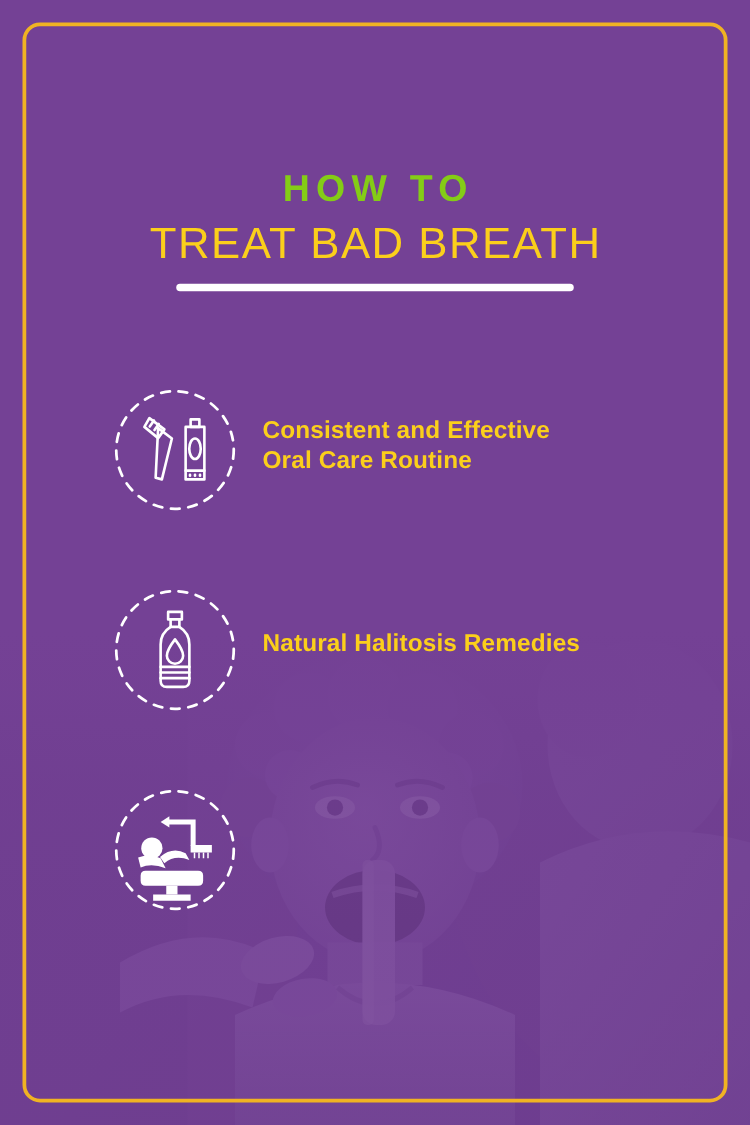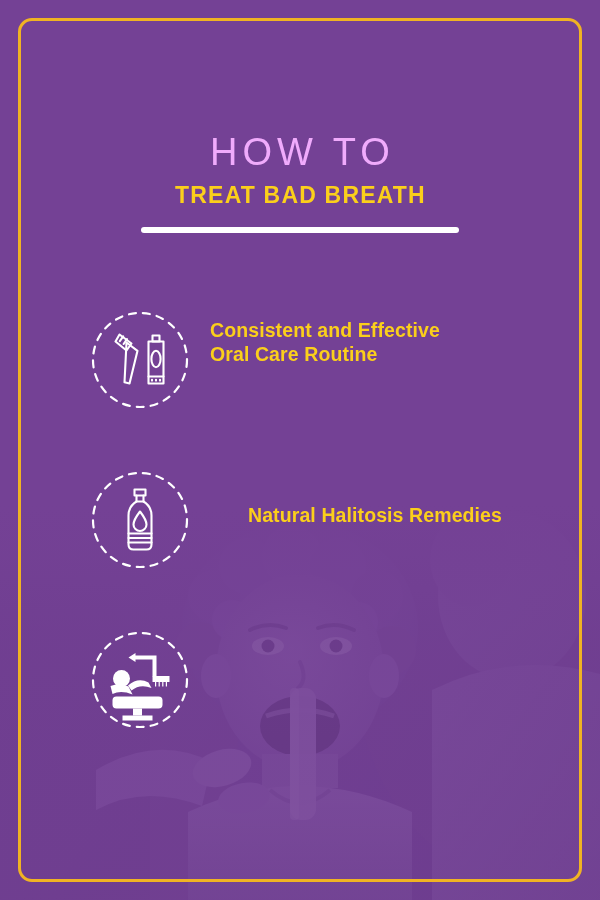--- a/index.html
+++ b/index.html
@@ -71,33 +71,33 @@
   
   .header {
     position: absolute;
     left: 0;
     top: 134px;
     width: 600px;
     text-align: center;
   }
 
   .kicker {
-    font-size: 38px;
+    font-size: 30px;
     line-height: 36px;
-    font-weight: 400;
+    font-weight: 700;
     letter-spacing: 5px;
-    color: #f0abfc;
+    color: #84cc16;
     text-indent: 5px;
   }
 
   .headline {
     margin-top: 4px;
-    font-size: 23px;
+    font-size: 35px;
     line-height: 42px;
-    font-weight: 700;
+    font-weight: 400;
     letter-spacing: 1.2px;
     color: #FBCF1B;
     text-indent: 1px;
   }
 
   .rule {
     margin: 11px auto 0 auto;
     width: 318px;
     height: 6px;
     border-radius: 3px;
@@ -127,33 +127,32 @@
 
   .badge svg {
     display: block;
     width: 100px;
     height: 100px;
   }
 
   .tip-label {
     position: absolute;
     left: 210px;
-    top: 12px;
+    top: 26px;
     width: 330px;
     font-size: 19.5px;
     line-height: 24px;
     font-weight: 700;
     letter-spacing: 0.1px;
     color: #FBCF1B;
     white-space: pre-line;
   }
 
   .tip-label.single {
     top: 37px;
-    text-align: center;
   }
 </style>
 </head>
 <body>
 
 <div id="poster">
 
   <div class="photo-layer">
     <svg class="photo-svg" viewBox="0 0 600 900" preserveAspectRatio="xMidYMid slice">
       <defs>

